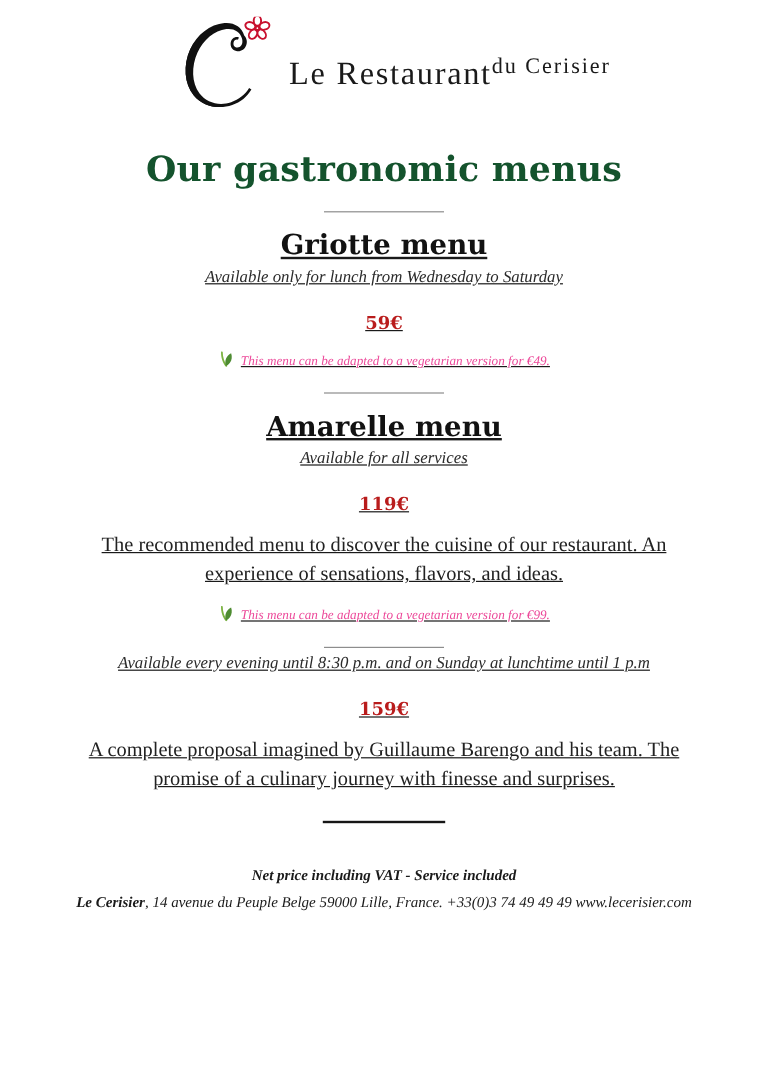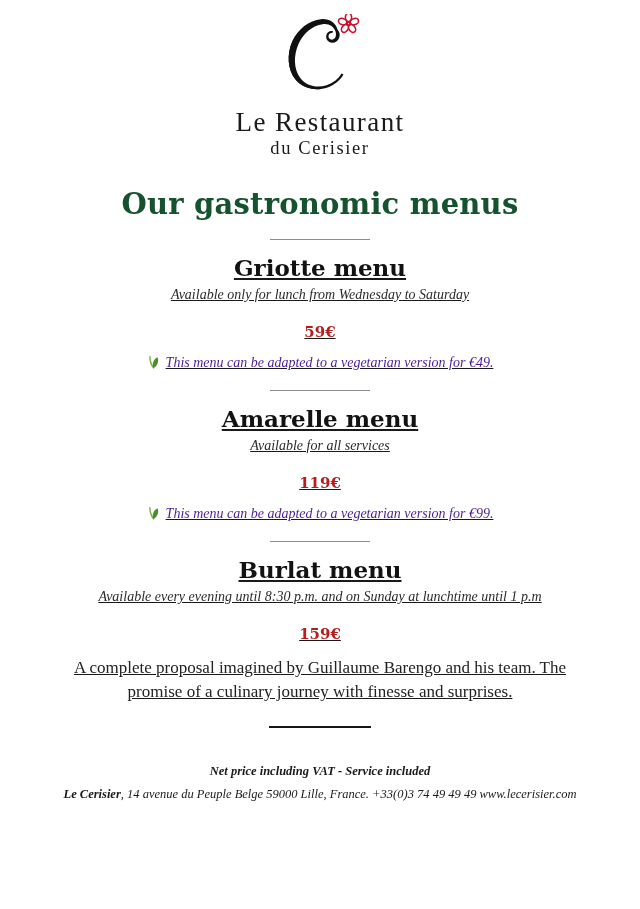--- a/index.html
+++ b/index.html
@@ -18,21 +18,21 @@
     color: #1a1a1a;
     display: flex;
     flex-direction: column;
     align-items: center;
   }
 
   
   .logo-block {
     margin-top: 14px;
     display: flex;
-    flex-direction: column;
+    flex-direction: row;
     align-items: center;
   }
   .logo-mark {
     position: relative;
     width: 110px;
     height: 82px;
   }
   .logo-mark svg { display: block; }
   .wordmark-main {
     font-family: "Liberation Serif", "DejaVu Serif", serif;
@@ -130,22 +130,22 @@
   .veg-note .leaf-icon {
     width: 17px;
     height: 17px;
     flex: 0 0 auto;
     position: relative;
     top: -1px;
   }
   .veg-note-text {
     font-family: "Liberation Serif", "DejaVu Serif", serif;
     font-style: italic;
-    font-size: 14px;
-    color: #4c1d95;
+    font-size: 11px;
+    color: #ec4899;
     white-space: nowrap;
   }
 
   
   .footer {
     margin-top: 36px;
     display: flex;
     flex-direction: column;
     align-items: center;
     width: 100%;
@@ -215,34 +215,34 @@
       </span>
       <span class="veg-note-text">This menu can be adapted to a vegetarian version for €49.</span>
     </div>
   </div>
   <div class="rule"></div>
 
   <div class="menu-section">
     <div class="menu-title">Amarelle menu</div>
     <div class="menu-availability">Available for all services</div>
     <div class="menu-price">119€</div>
+    <div class="menu-description">The recommended menu to discover the cuisine of our restaurant. An experience of sensations, flavors, and ideas.</div>
     <div class="veg-note">
       <span class="leaf-icon">
         <svg width="17" height="17" viewBox="0 0 17 17" xmlns="http://www.w3.org/2000/svg">
           <path d="M2.2 2.0 C2.0 7.0 3.6 11.8 6.4 14.8 L7.5 14.0 C5.0 11.0 3.6 6.8 3.6 2.2 Z" fill="#7cb342"></path>
           <path d="M6.2 13.9 C4.9 9.6 6.6 5.2 10.6 3.3 C11.6 6.0 11.3 9.0 9.6 11.3 C8.7 12.6 7.5 13.5 6.2 13.9 Z" fill="#4e8c32"></path>
         </svg>
       </span>
       <span class="veg-note-text">This menu can be adapted to a vegetarian version for €99.</span>
     </div>
   </div>
   <div class="rule"></div>
 
   <div class="menu-section">
-    <div class="menu-title">Burlat menu</div>
     <div class="menu-availability">Available every evening until 8:30 p.m. and on Sunday at lunchtime until 1 p.m</div>
     <div class="menu-price">159€</div>
     <div class="menu-description">A complete proposal imagined by Guillaume Barengo and his team. The promise of a culinary journey with finesse and surprises.</div>
   </div>
   <div class="rule final"></div>
 
   <div class="footer">
     <div class="footer-line1">Net price including VAT - Service included</div>
     <div class="footer-line2"><span class="footer-brand">Le Cerisier</span><span>, 14 avenue du Peuple Belge 59000 Lille, France. +33(0)3 74 49 49 49 www.lecerisier.com</span></div>
   </div>

